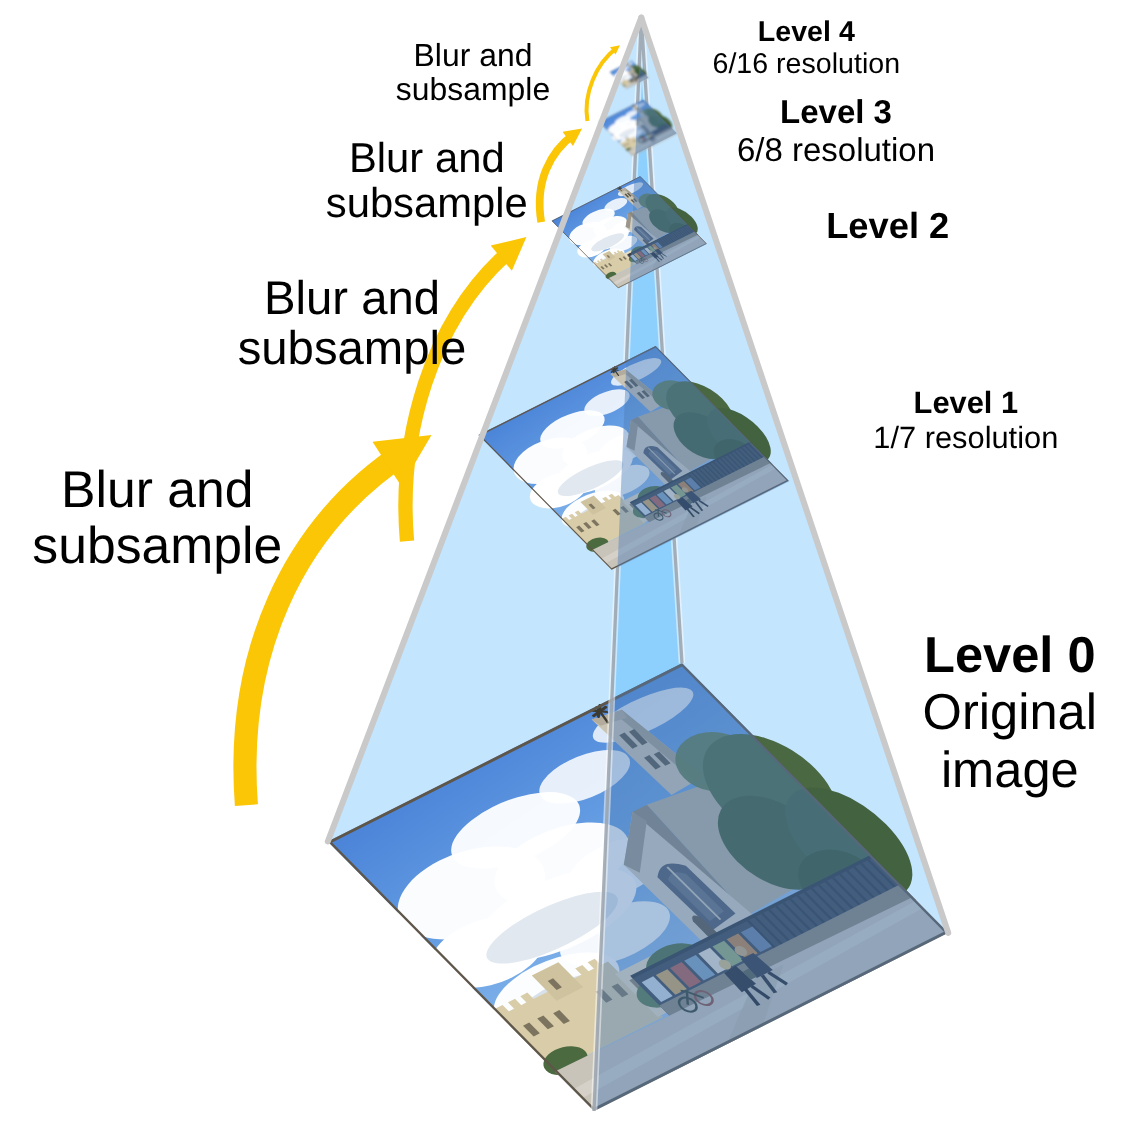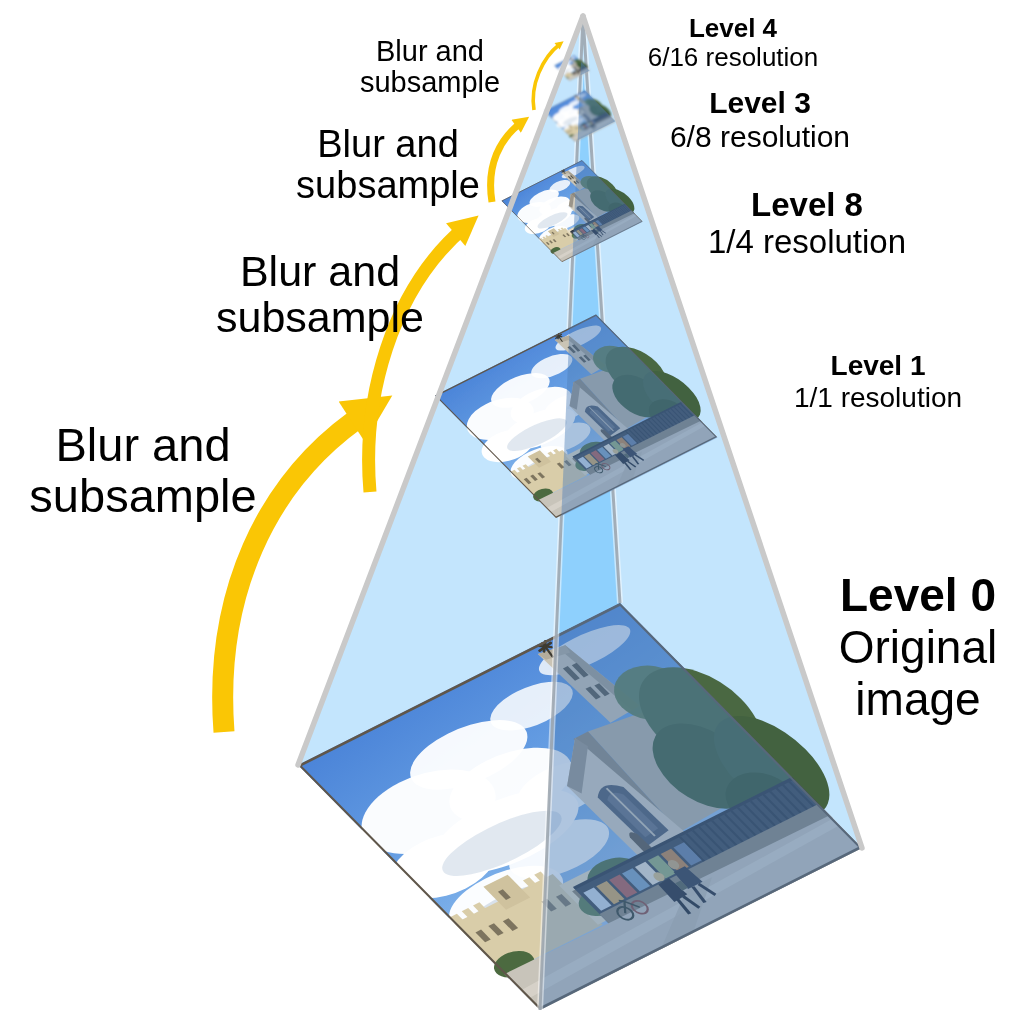--- a/index.html
+++ b/index.html
@@ -236,26 +236,25 @@
 
 <div class="label level" style="left:733px;top:14px;font-size:26px">
   <div class="lt">Level 4</div>
   <div class="ls">6/16 resolution</div>
 </div>
 <div class="label level" style="left:760px;top:86px;font-size:30px">
   <div class="lt">Level 3</div>
   <div class="ls">6/8 resolution</div>
 </div>
 <div class="label level" style="left:807px;top:186px;font-size:33px">
-  <div class="lt">Level 8</div>
-  <div class="ls">1/4 resolution</div>
+  <div class="lt">Level 2</div>
 </div>
 <div class="label level" style="left:878px;top:350px;font-size:28px">
   <div class="lt">Level 1</div>
-  <div class="ls">1/1 resolution</div>
+  <div class="ls">1/7 resolution</div>
 </div>
 <div class="label level wrap" style="left:918px;top:570px;font-size:46px">
   <div class="lt">Level 0</div>
   <div class="ls">Original image</div>
 </div>
 
 <div class="label op" style="left:430px;top:36px;font-size:29px">
   <div>Blur and</div>
   <div>subsample</div>
 </div>

